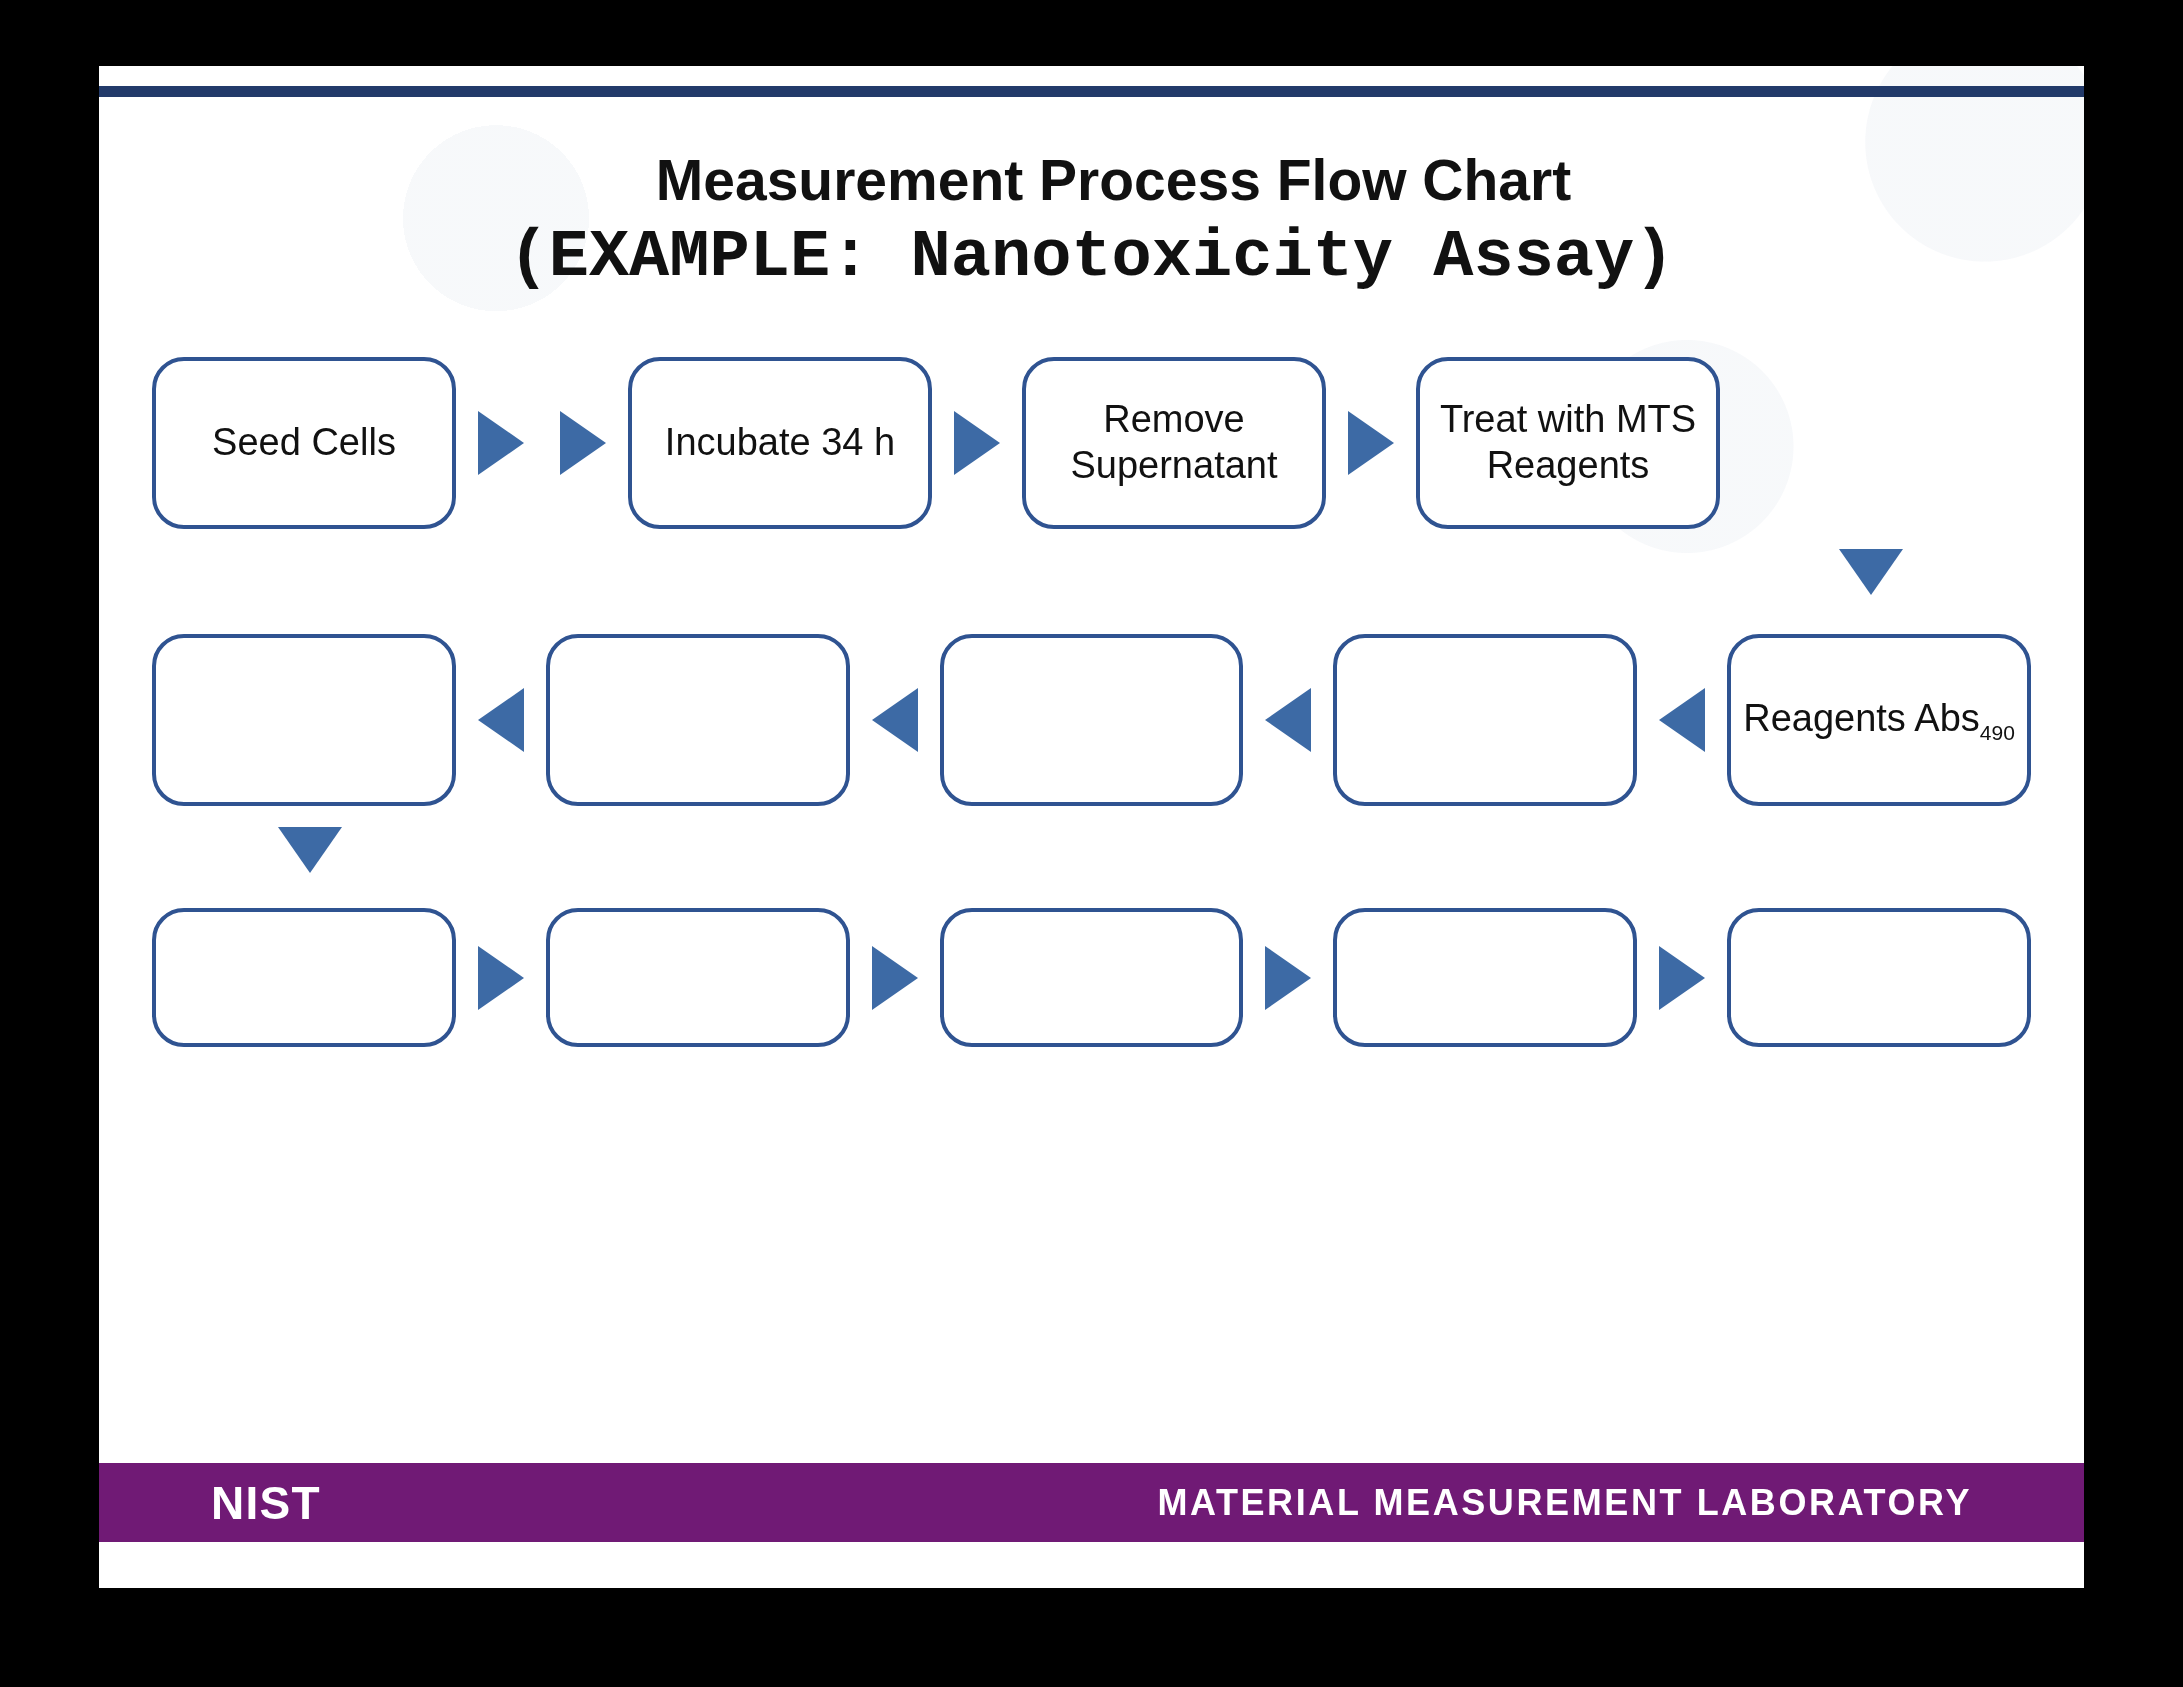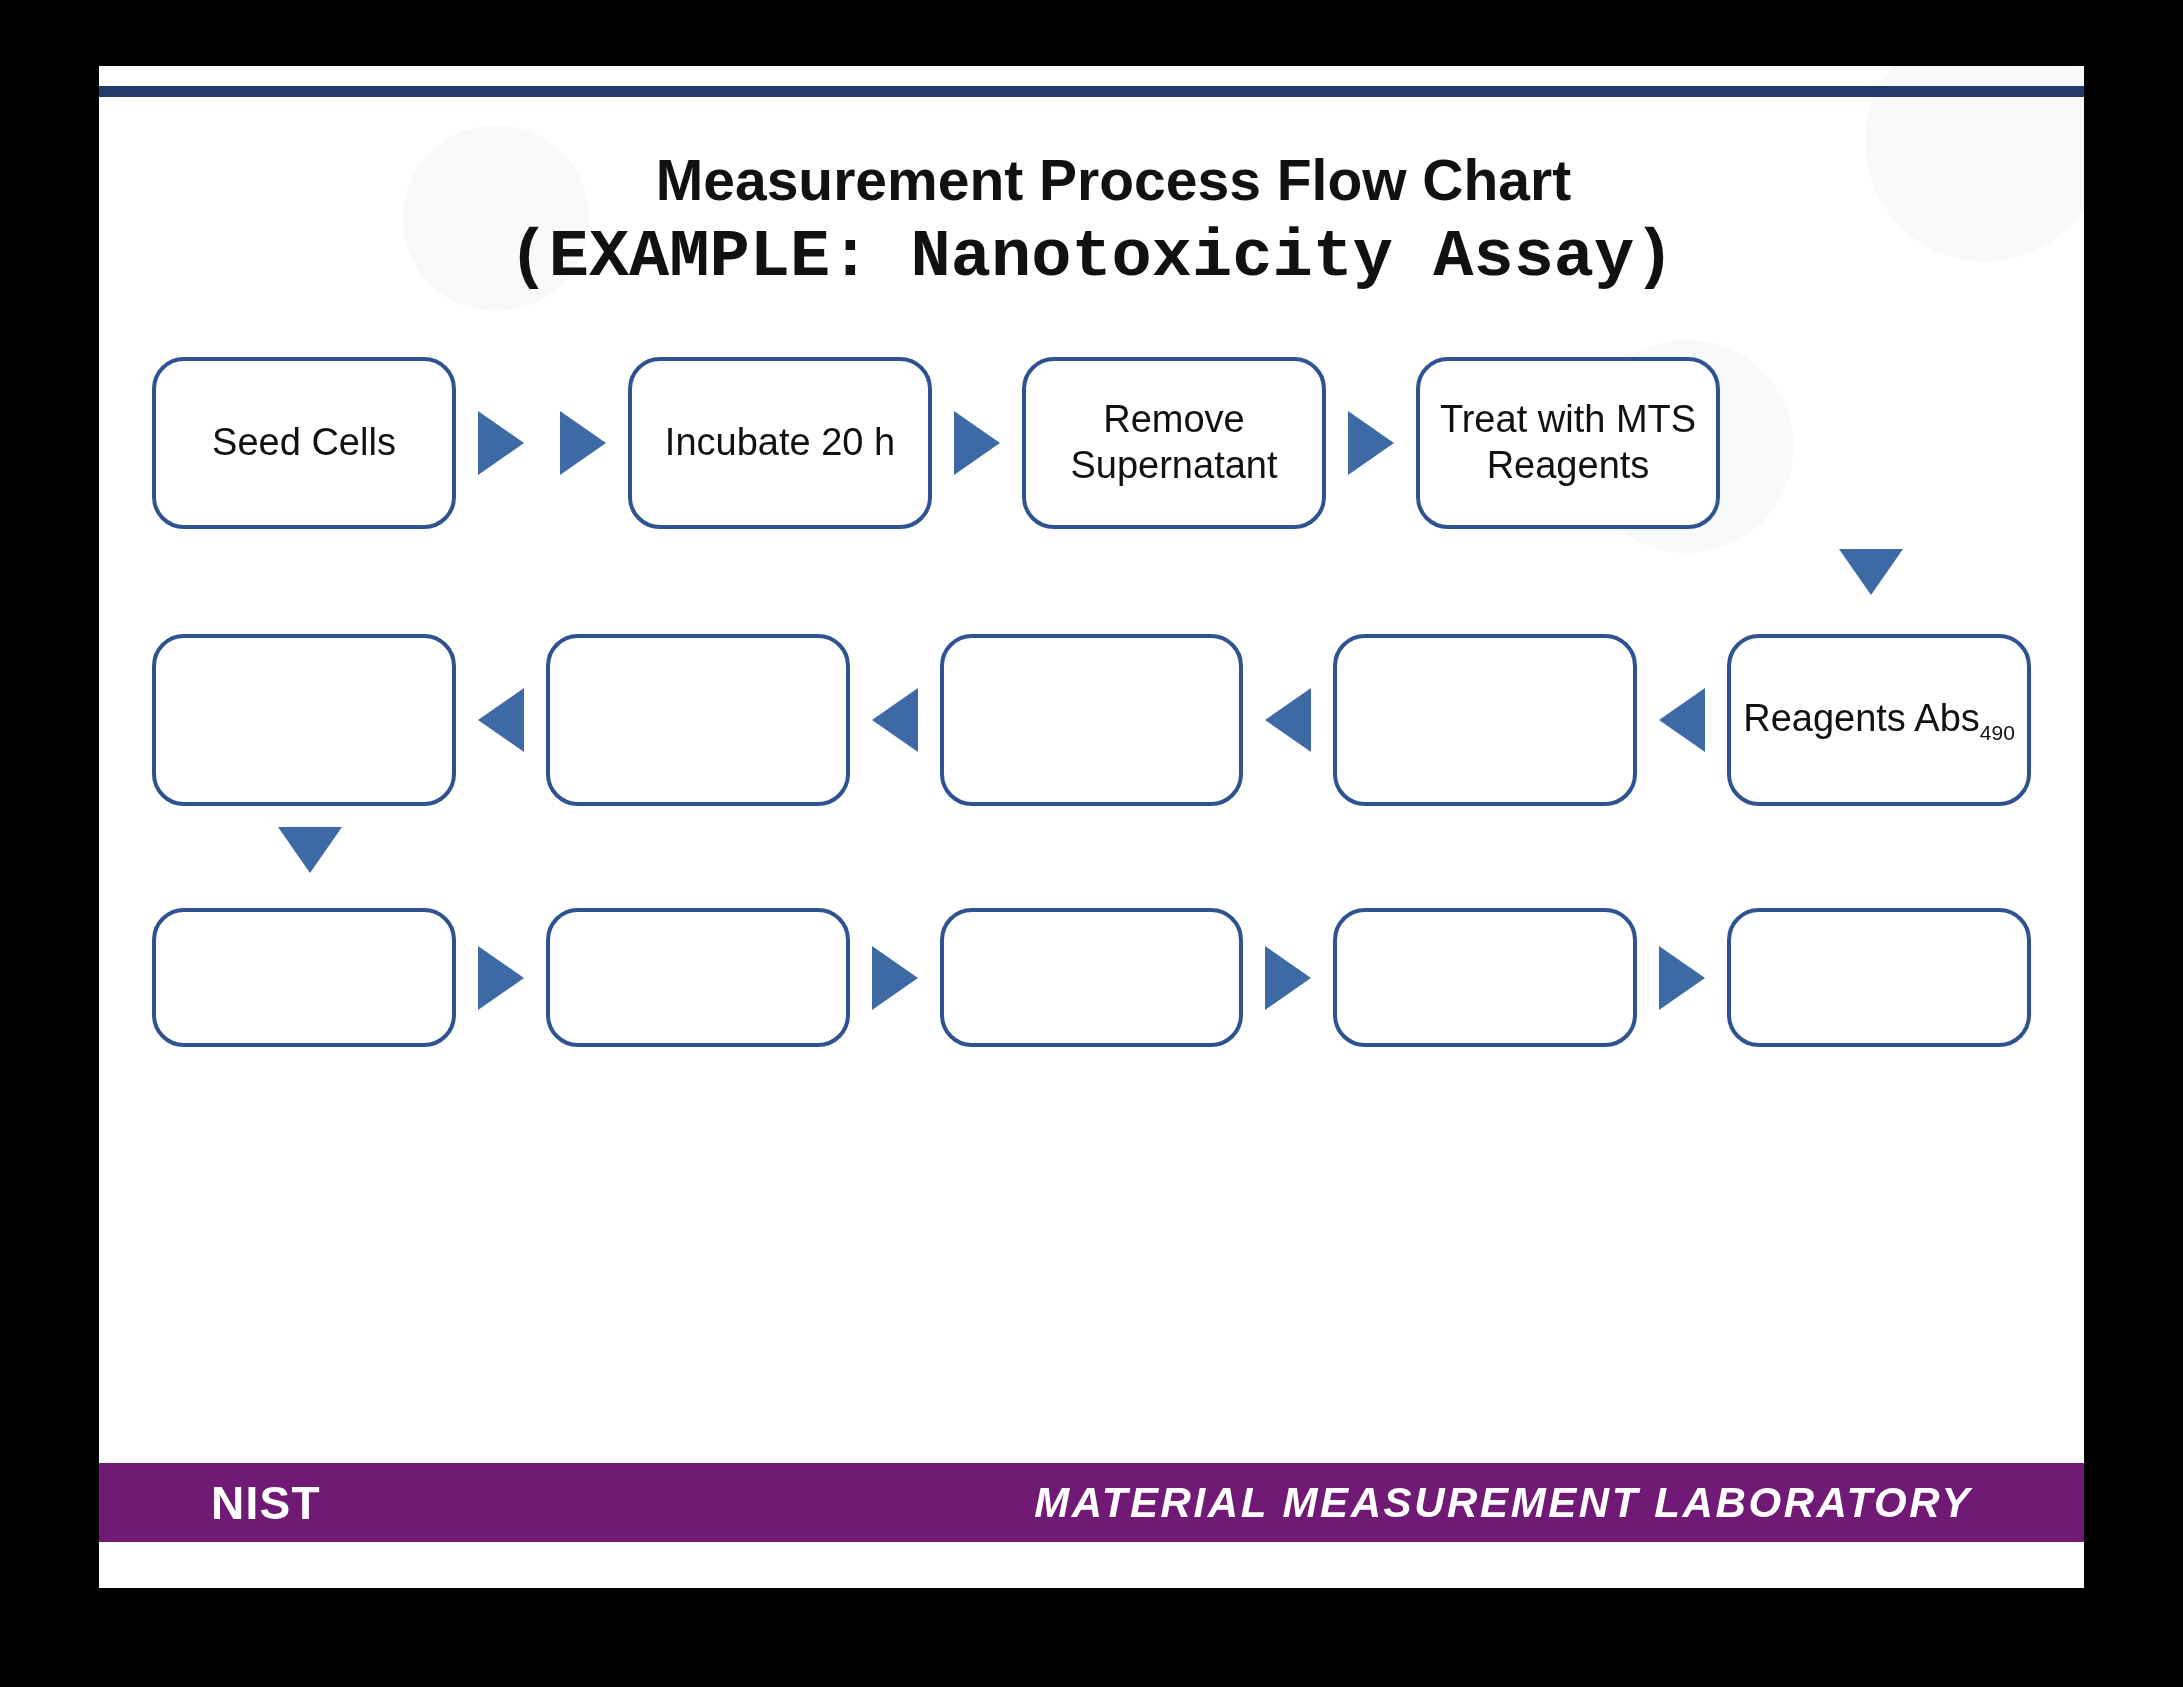--- a/index.html
+++ b/index.html
@@ -28,21 +28,21 @@
   .arrow{width:0;height:0;}
   .arrow.right{border-top:32px solid transparent;border-bottom:32px solid transparent;border-left:46px solid #3d6aa5;}
   .arrow.left {border-top:32px solid transparent;border-bottom:32px solid transparent;border-right:46px solid #3d6aa5;}
   .down-arrow{
     position:absolute;width:0;height:0;
     border-left:32px solid transparent;border-right:32px solid transparent;border-top:46px solid #3d6aa5;
   }
   .sub{font-size:21px;vertical-align:sub;}
   .footer{position:absolute;left:0;bottom:46px;width:100%;height:79px;background:#701a75;color:#fff;display:flex;align-items:center;}
   .footer .logo{font-family:Arial,Helvetica,sans-serif;font-weight:700;font-size:46px;letter-spacing:1.3px;margin-left:112px;}
-  .footer .lab{margin-left:auto;margin-right:112px;font-size:42px;font-weight:700;letter-spacing:2.6px;font-stretch:condensed;font-style:italic;}
+  .footer .lab{margin-left:auto;margin-right:112px;font-size:36px;font-weight:700;letter-spacing:2.6px;font-stretch:condensed;}
 </style>
 </head>
 <body>
 
 <div class="slide">
   <div class="top-rule"></div>
 
   <div class="title">
     <div class="line1">Measurement Process Flow Chart</div>
     <div class="line2">(EXAMPLE: Nanotoxicity Assay)</div>
@@ -54,21 +54,21 @@
       <div class="box">
           <span>Seed Cells</span>
         </div>
       <div class="gap">
           <div class="arrow right"></div>
         </div>
       <div class="gap">
           <div class="arrow right"></div>
         </div>
       <div class="box">
-          <span>Incubate 20 h</span>
+          <span>Incubate 34 h</span>
         </div>
       <div class="gap">
           <div class="arrow right"></div>
         </div>
       <div class="box">
           <span>Remove Supernatant</span>
         </div>
       <div class="gap">
           <div class="arrow right"></div>
         </div>

